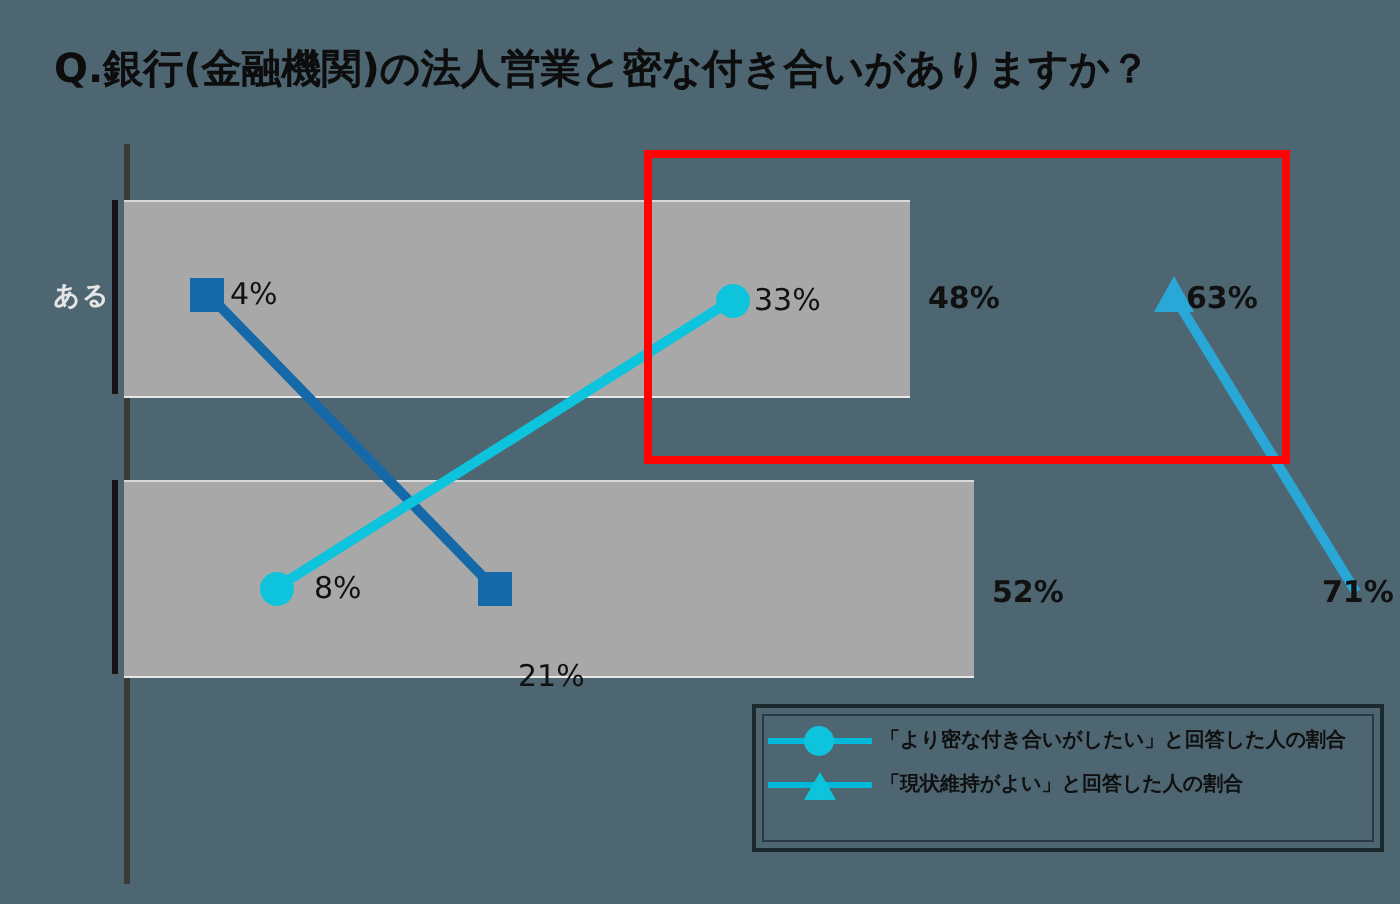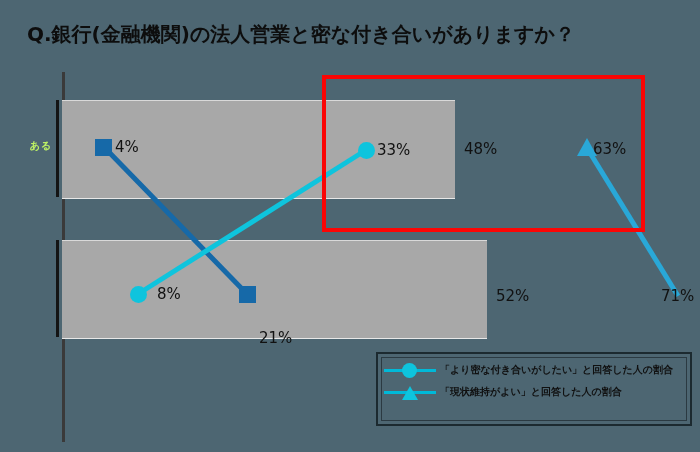--- a/index.html
+++ b/index.html
@@ -22,35 +22,35 @@
   .axis-line{
     position:absolute;left:62px;top:72px;width:3px;height:370px;
     background:#3a3a3a;
   }
   .tick{
     position:absolute;left:56px;width:3px;background:#141414;
   }
 
   .cat-label{
     position:absolute;
-    font-size:10px;font-weight:bold;color:#bef264;
+    font-size:13px;font-weight:bold;color:#e5e5e5;
     font-family:"DejaVu Sans","Liberation Sans",sans-serif;
     text-align:center;
     letter-spacing:1px;
   }
 
   .bar{
     position:absolute;background:#a8a8a8;
     border-top:1px solid #d9d9d9;
     border-bottom:1px solid #e8e8e8;
   }
 
   .bar-value{
     position:absolute;
-    font-size:15px;font-weight:normal;color:#111;
+    font-size:15px;font-weight:bold;color:#111;
     font-family:"DejaVu Sans","Liberation Sans",sans-serif;
   }
 
   svg.overlay{position:absolute;left:0;top:0;width:700px;height:452px;pointer-events:none;}
 
   .highlight-rect{
     position:absolute;
     border:4px solid #fb0505;
     box-sizing:border-box;
   }

